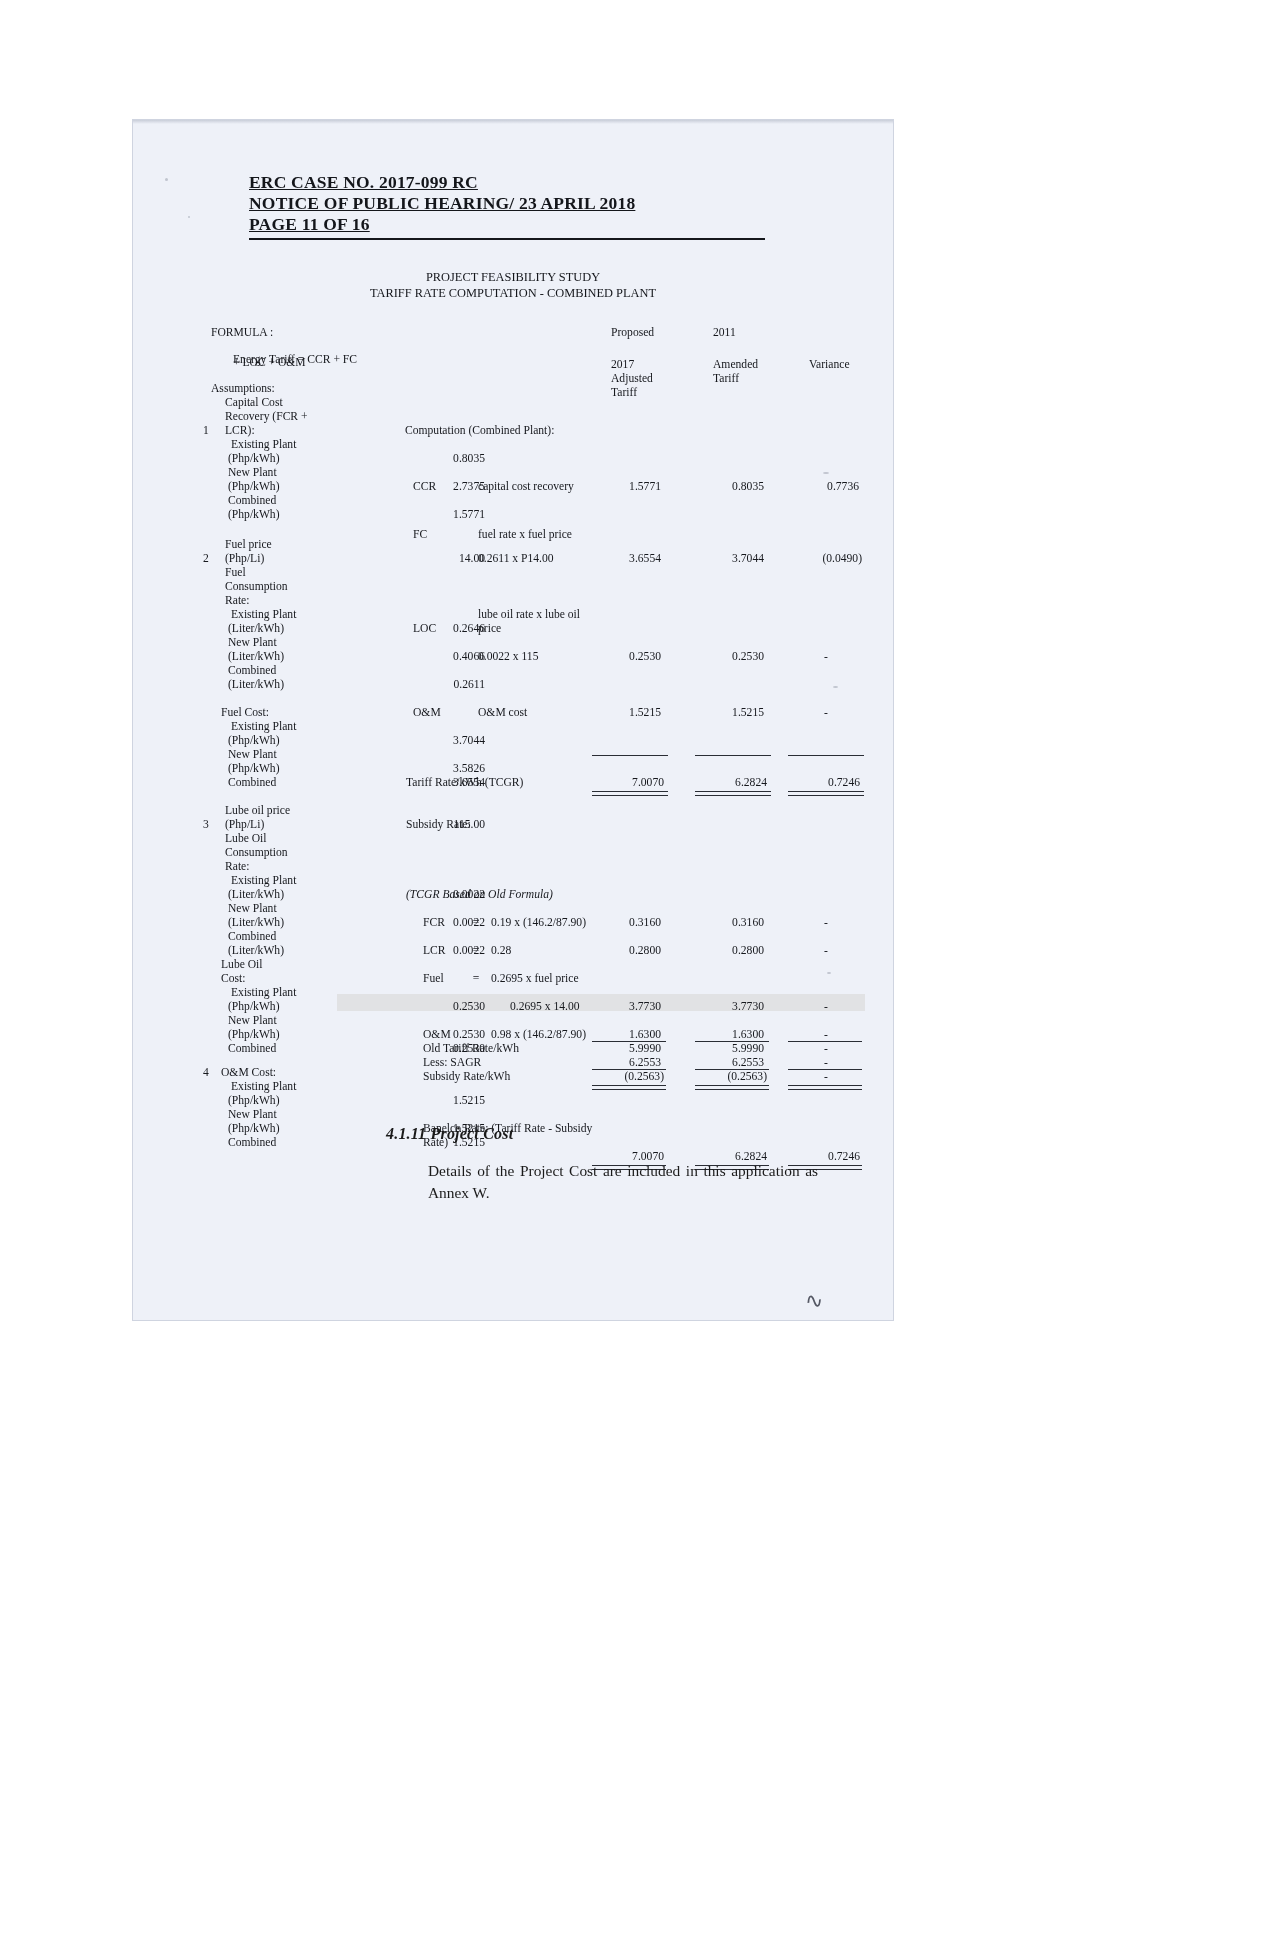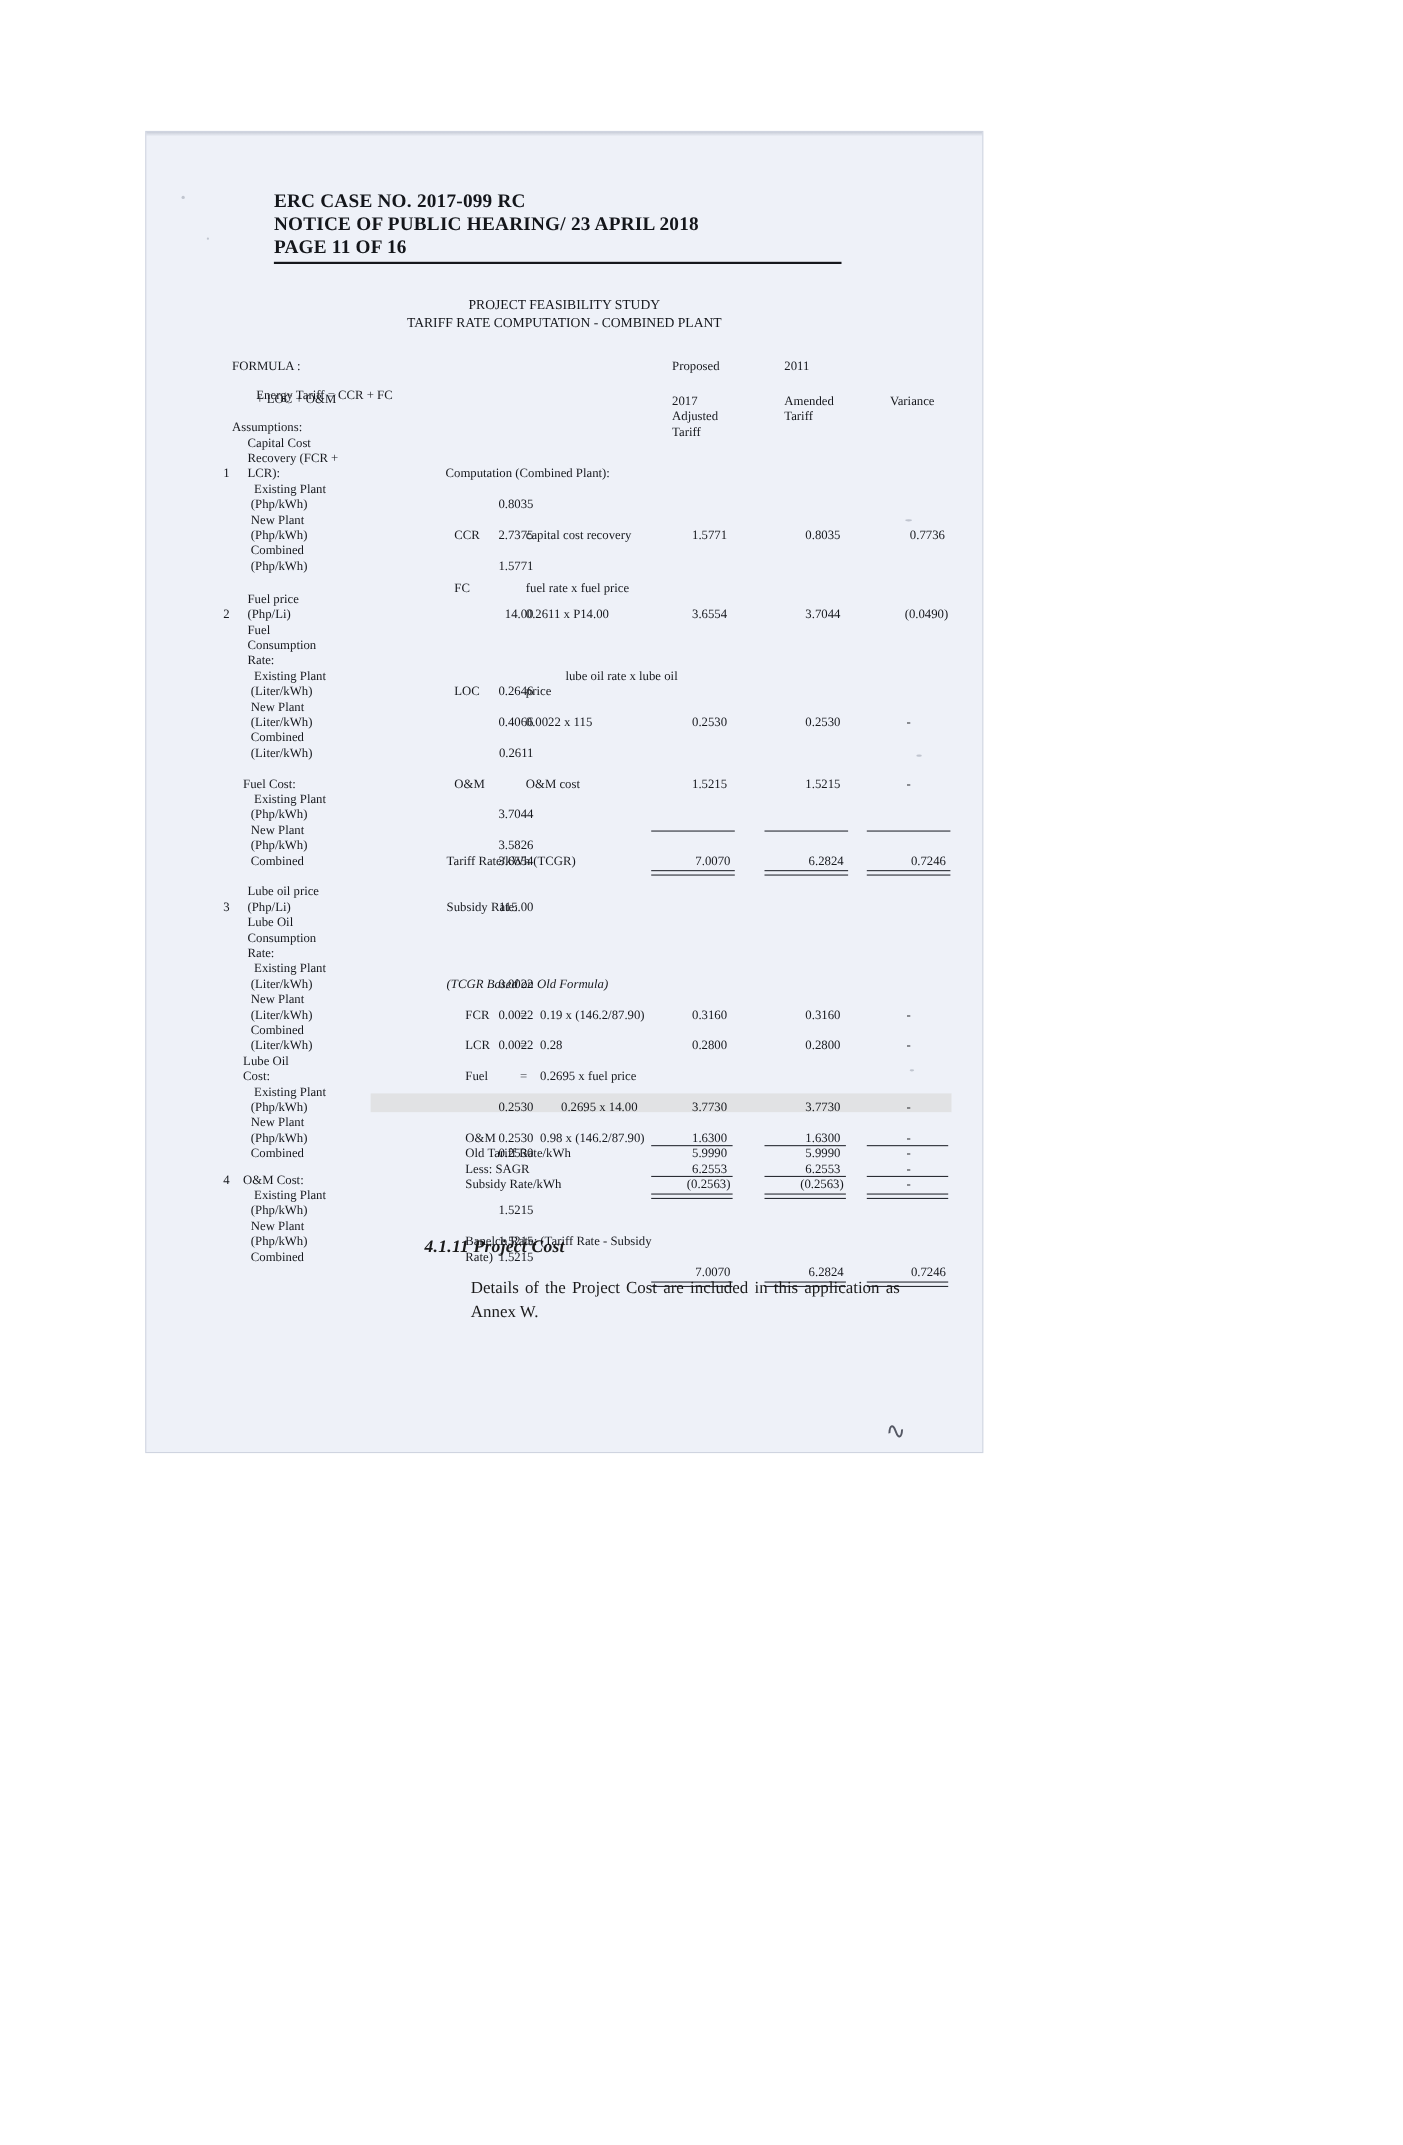--- a/index.html
+++ b/index.html
@@ -59,20 +59,21 @@
     width: 520px;
   }
   #hdr .hline {
     font-family: "Liberation Serif", serif;
     font-weight: bold;
     font-size: 17.5px;
     letter-spacing: 0.2px;
     line-height: 21px;
     white-space: nowrap;
     color: #14161b;
+    text-decoration: underline;
   }
   #hdr-rule {
     margin-top: 3px;
     border-bottom: 2.2px solid #15171c;
     width: 516px;
   }
 
   
   #title-block {
     position: absolute;
@@ -315,21 +316,21 @@
     <div class="cell num" style="left:565px; top:360px; width:66px;">0.8035</div>
     <div class="cell num" style="left:660px; top:360px; width:66px;">0.7736</div>
 
     <div class="cell" style="left:280px; top:408px;">FC</div>
     <div class="cell" style="left:345px; top:408px;">fuel rate x fuel price</div>
     <div class="cell" style="left:345px; top:432px;">0.2611 x P14.00</div>
     <div class="cell num" style="left:462px; top:432px; width:66px;">3.6554</div>
     <div class="cell num" style="left:565px; top:432px; width:66px;">3.7044</div>
     <div class="cell num" style="left:657px; top:432px; width:72px;">(0.0490)</div>
 
-    <div class="cell" style="left:345px; top:488px;margin-left:36px;">lube oil rate x lube oil</div>
+    <div class="cell" style="left:345px; top:488px;">lube oil rate x lube oil</div>
     <div class="cell" style="left:280px; top:502px;">LOC</div>
     <div class="cell" style="left:345px; top:502px;">price</div>
     <div class="cell" style="left:345px; top:530px;">0.0022 x 115</div>
     <div class="cell num" style="left:462px; top:530px; width:66px;">0.2530</div>
     <div class="cell num" style="left:565px; top:530px; width:66px;">0.2530</div>
     <div class="cell ctr" style="left:660px; top:530px; width:66px;">-</div>
 
     <div class="cell" style="left:280px; top:586px;">O&amp;M</div>
     <div class="cell" style="left:345px; top:586px;">O&amp;M cost</div>
     <div class="cell num" style="left:462px; top:586px; width:66px;">1.5215</div>

